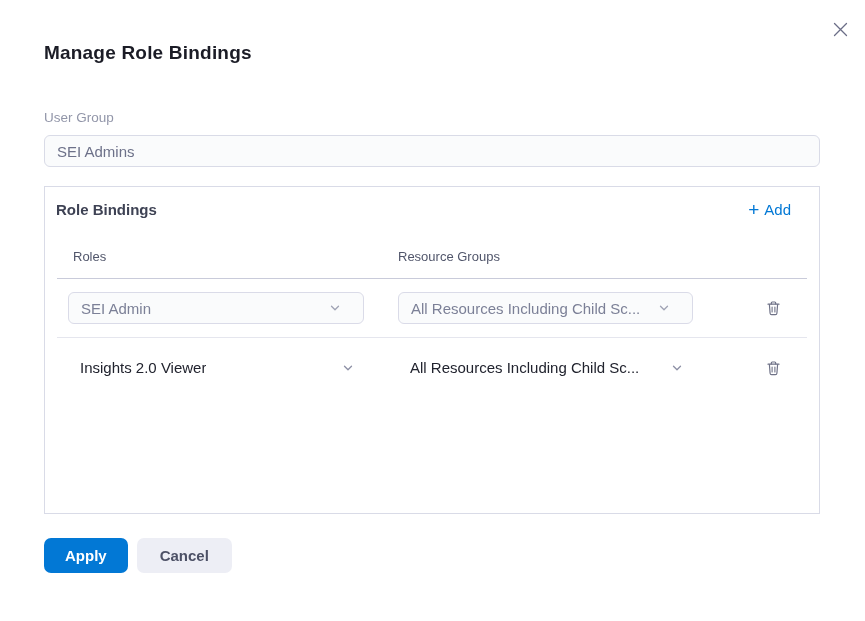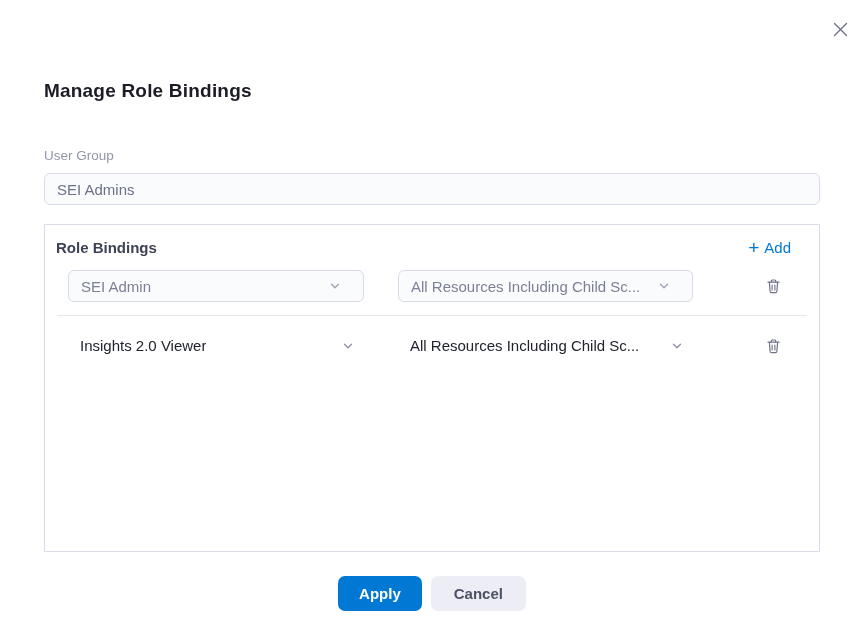--- a/index.html
+++ b/index.html
@@ -12,21 +12,20 @@
   .close-btn {
     position:absolute; top:18px; right:14px;
     width:22px; height:22px; background:none; border:none; cursor:pointer;
     display:flex; align-items:center; justify-content:center; padding:0;
   }
   .content { padding:0 45px 0 44px; }
   .page-title {
     padding-top:41px;
     font-size:19px; line-height:23px; font-weight:700; color:#1b1c26;
     letter-spacing:.2px;
-    margin-top:38px;
   }
   .field-label {
     margin-top:46px;
     font-size:13.5px; line-height:16px; color:#9296a9;
   }
   .user-group-input {
     margin-top:9px; width:100%; height:32px;
     border:1px solid #d9dbe7; border-radius:6px; background:#fafbfc;
     padding:0 12px; font-size:15px; color:#6d7189;
     font-family:"Liberation Sans", sans-serif; outline:none;
@@ -72,21 +71,21 @@
     width:296px; padding:0 10px 0 12px;
     font-size:15px; color:#21232e; cursor:pointer;
   }
   .cell-rg .select-plain { width:295px; }
   .select-value { white-space:nowrap; overflow:hidden; }
   .chevron { flex:0 0 auto; margin-left:8px; display:flex; }
   .trash-btn {
     background:none; border:none; cursor:pointer; padding:0;
     width:20px; height:20px; display:flex; align-items:center; justify-content:center;
   }
-  .footer { display:flex; gap:9px; margin-top:24px;justify-content:center; }
+  .footer { display:flex; gap:9px; margin-top:24px; }
   .btn {
     height:35px; border:none; border-radius:7px; cursor:pointer;
     font-size:15px; font-weight:700; font-family:"Liberation Sans", sans-serif;
   }
   .btn-primary { background:#0278d5; color:#ffffff; padding:0 21px; }
   .btn-secondary { background:#edeef5; color:#4d5166; padding:0 23px; }
 </style>
 </head>
 <body>
 
@@ -108,20 +107,24 @@
   <div class="card">
     <div class="card-head">
       <div class="card-title">Role Bindings</div>
       <button class="add-btn">
         <span class="add-plus">+</span>
         <span>Add</span>
       </button>
     </div>
 
     <div class="table">
+      <div class="thead">
+        <div class="th-roles">Roles</div>
+        <div class="th-rg">Resource Groups</div>
+      </div>
 
       <div class="trow first">
         <div class="cell-role">
           <div class="select-box">
             <span class="select-value">SEI Admin</span>
             <span class="chevron">
               <svg width="12" height="12" viewBox="0 0 12 12">
                   <path d="M2.5 4.2 L6 7.8 L9.5 4.2" stroke="#a0a3b5" stroke-width="1.3" fill="none" stroke-linecap="round" stroke-linejoin="round"></path>
                 </svg>
             </span>

